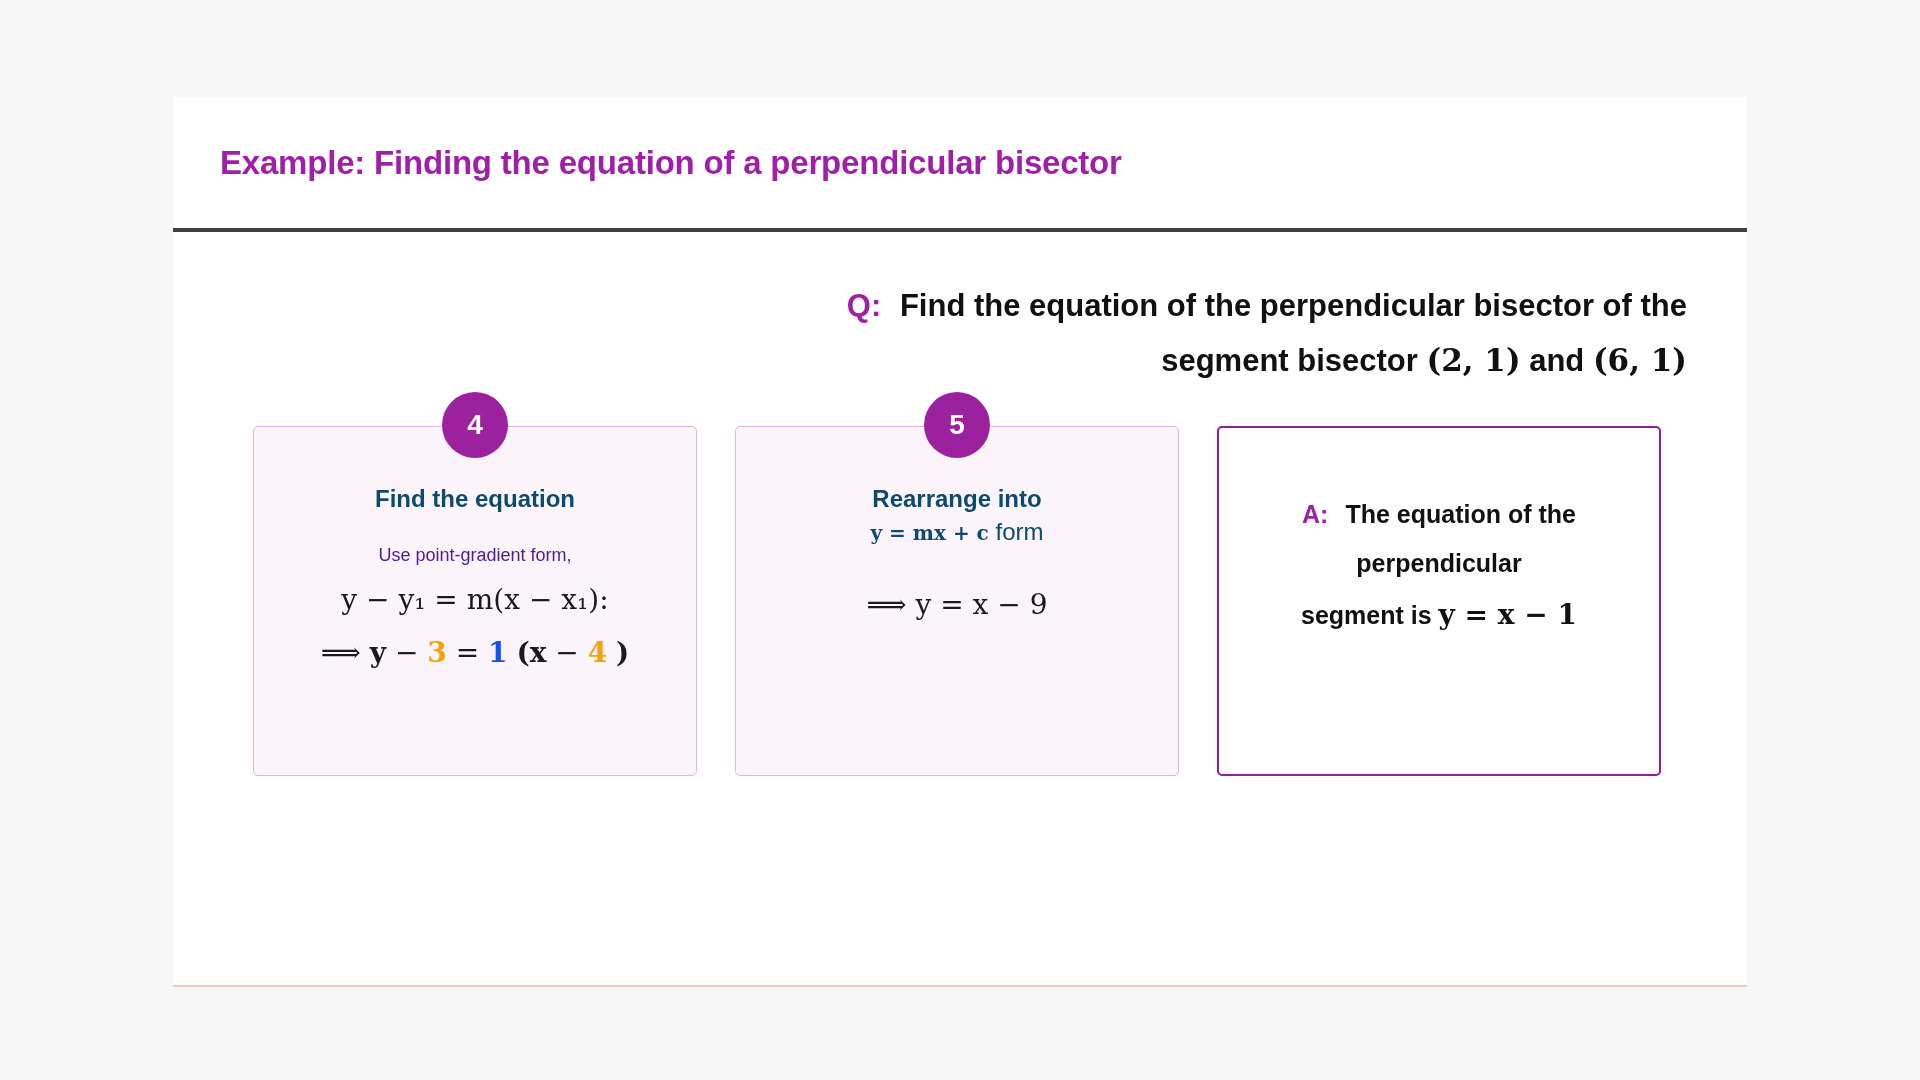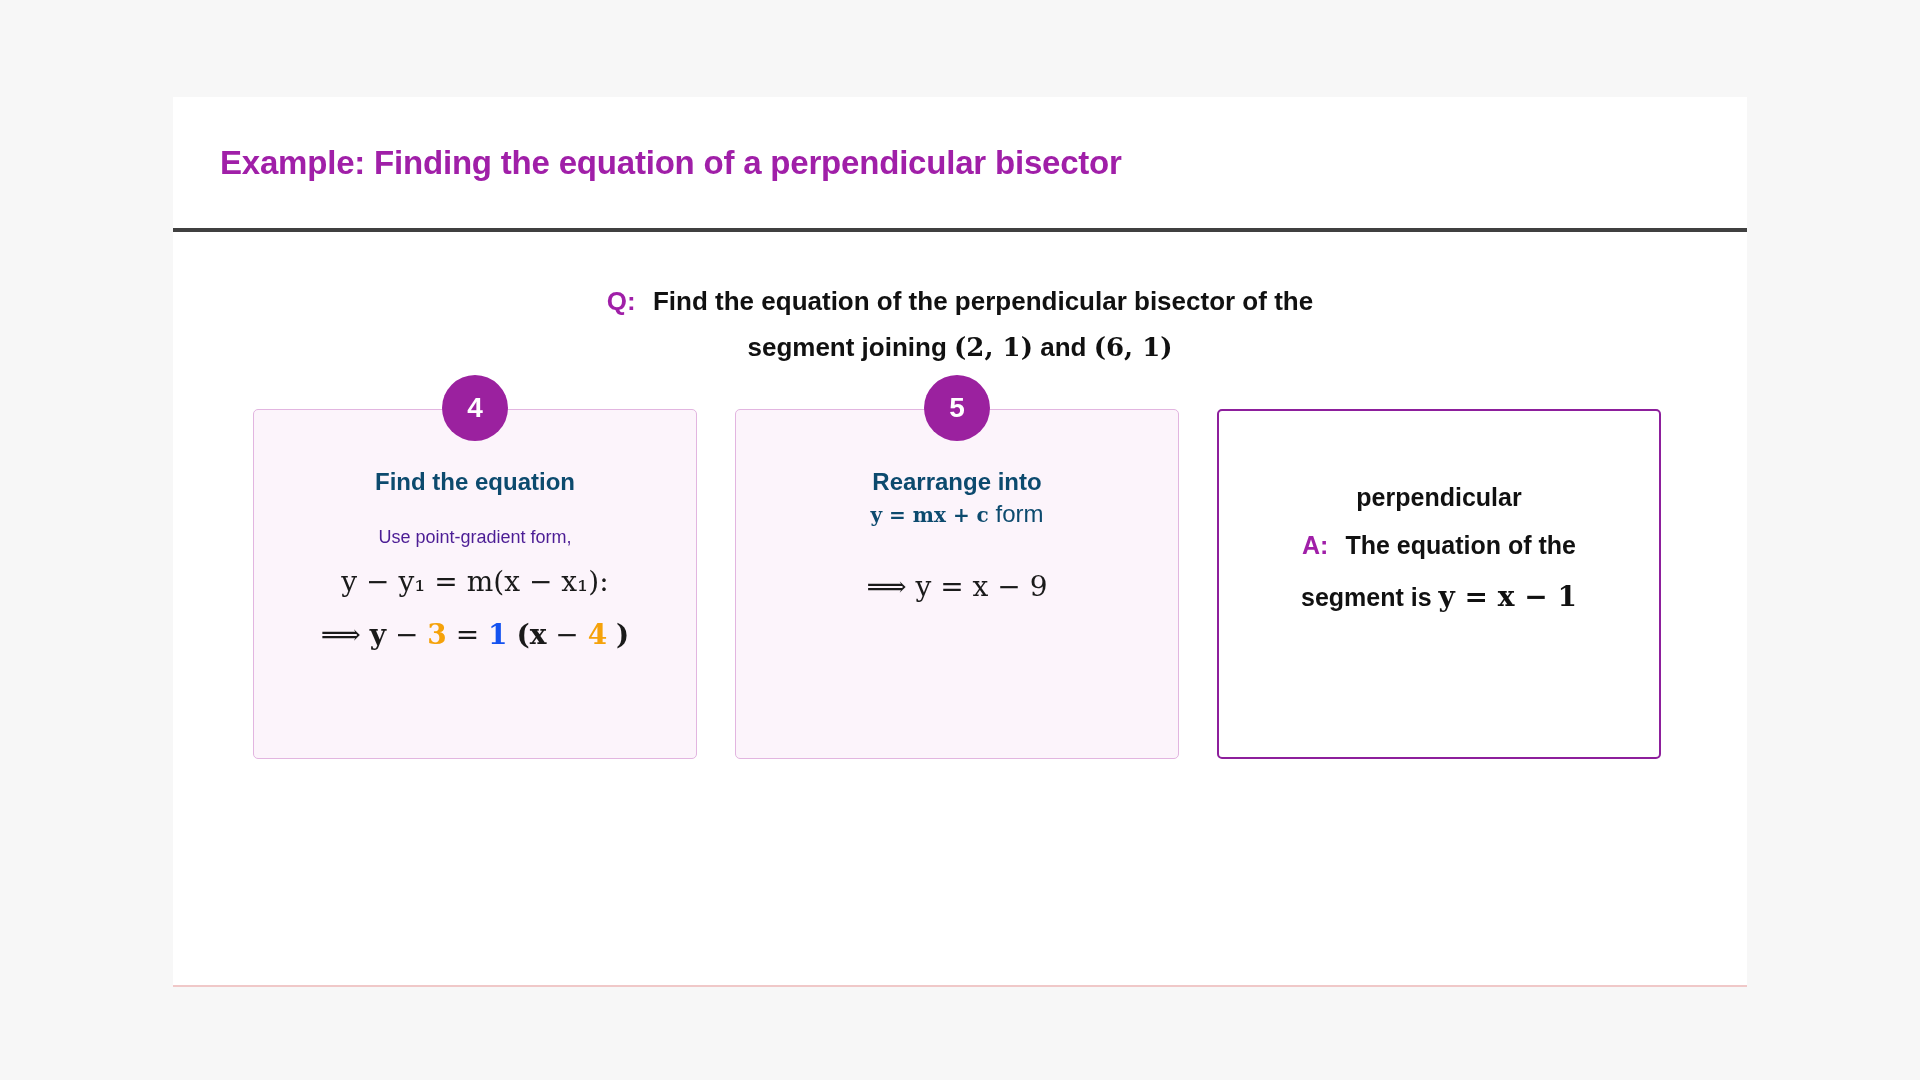--- a/index.html
+++ b/index.html
@@ -35,22 +35,22 @@
   }
   .slide-title {
     font-size: 33px;
     font-weight: bold;
     color: #a01fa8;
     letter-spacing: -0.2px;
   }
 
   .question {
     margin: 46px 60px 0 60px;
-    text-align: center;
-    font-size: 26px;
+    text-align: right;
+    font-size: 31px;
     font-weight: bold;
     color: #111111;
     line-height: 1.78;
   }
   .q-label {
     color: #a01fa8;
     font-weight: bold;
     margin-right: 10px;
   }
   .mathserif {
@@ -152,21 +152,21 @@
   <div class="slide-header">
     <div class="slide-title">Example: Finding the equation of a perpendicular bisector</div>
   </div>
 
   <div class="question">
     <div>
       <span class="q-label">Q:</span>
       <span>Find the equation of the perpendicular bisector of the</span>
     </div>
     <div>
-      <span>segment joining</span>
+      <span>segment bisector</span>
       <span class="mathserif">(2, 1)</span>
       <span>and</span>
       <span class="mathserif">(6, 1)</span>
     </div>
   </div>
 
   <div class="cards">
 
     <div class="card card-step">
       <div class="step-badge">4</div>
@@ -191,25 +191,25 @@
       <div class="step-badge">5</div>
       <div class="card-title">
         <span>Rearrange into</span><br>
         <span class="mathserif">y = mx + c</span>
         <span style="font-weight:normal">form</span>
       </div>
       <div class="card-line-math" style="margin-top:30px">⟹  y = x − 9</div>
     </div>
 
     <div class="card card-answer">
-      <div class="answer-text">perpendicular</div>
       <div class="answer-text">
         <span class="answer-label">A:</span>
         <span>The equation of the</span>
       </div>
+      <div class="answer-text">perpendicular</div>
       <div class="answer-text nowrap">
         <span>segment is</span>
         <span class="mathserif">y = x − 1</span>
       </div>
     </div>
 
   </div>
 </div>
 
 </body></html>

